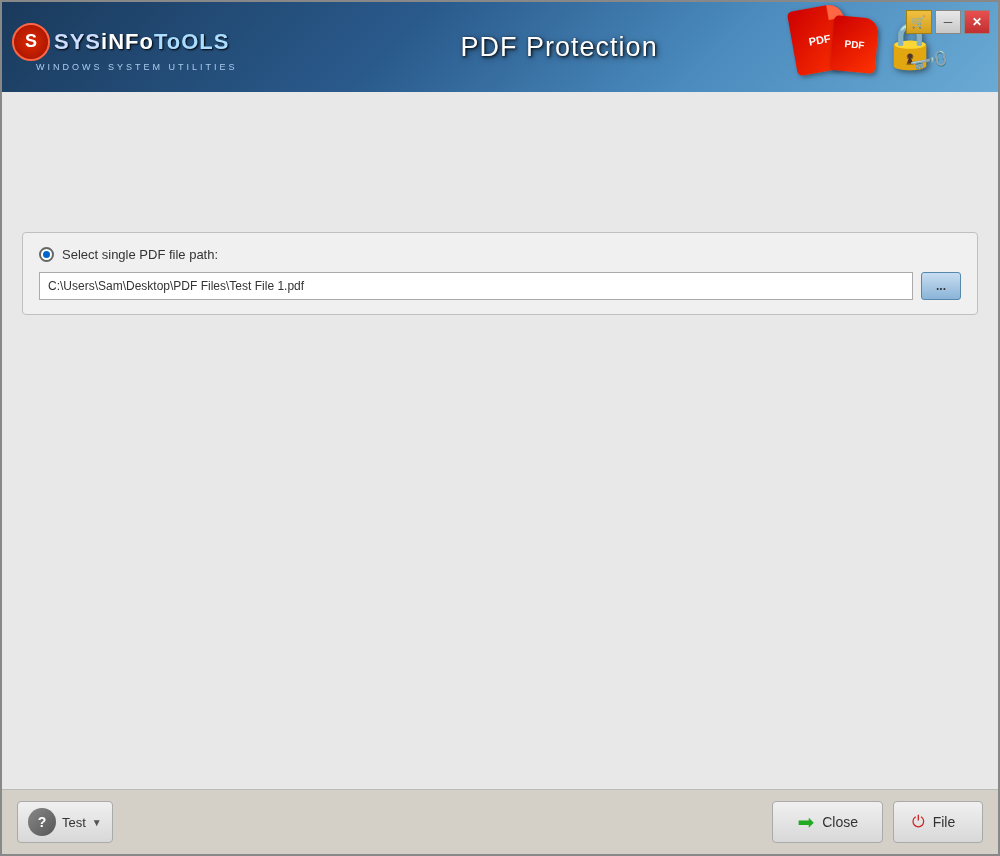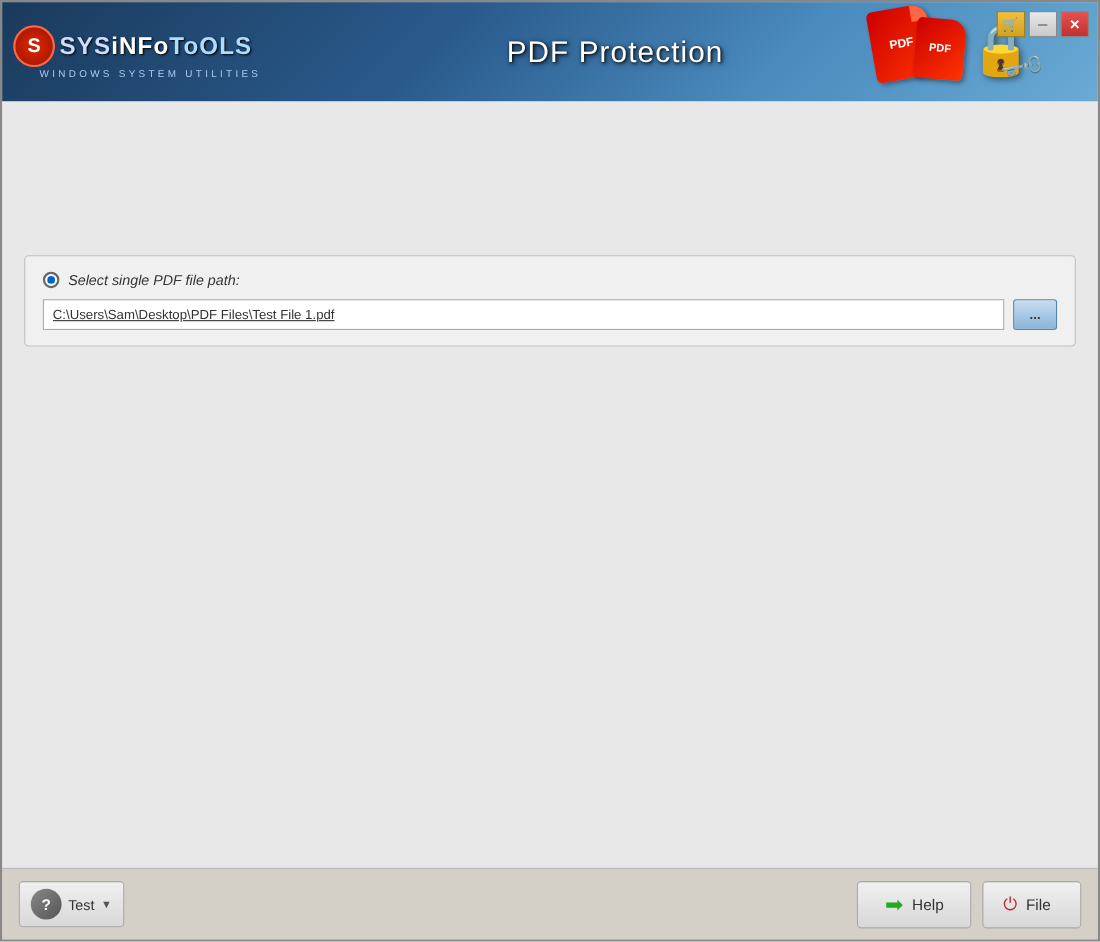--- a/index.html
+++ b/index.html
@@ -257,38 +257,36 @@
       width: 7px;
       height: 7px;
       border-radius: 50%;
       background: #0066cc;
     }
 
     .option-label {
       font-size: 13px;
       color: #333;
       font-weight: normal;
-      font-style: italic;
     }
 
     .file-input-row {
       display: flex;
       gap: 8px;
       align-items: center;
     }
 
     .file-path-input {
       flex: 1;
       height: 28px;
       border: 1px solid #aaa;
       background: white;
       padding: 0 8px;
       font-size: 12px;
       color: #333;
-      text-decoration: underline;
     }
 
     .browse-btn {
       width: 40px;
       height: 28px;
       background: linear-gradient(to bottom, #c8ddf0, #8ab4d8);
       border: 1px solid #5588aa;
       border-radius: 3px;
       cursor: pointer;
       display: flex;
@@ -451,21 +449,21 @@
   <div class="footer">
     <div class="help-btn">
       <div class="help-icon">?</div>
       <span>Test</span>
       <span class="dropdown-arrow">▼</span>
     </div>
 
     <div class="footer-right">
       <button class="next-btn">
         <span class="next-arrow">➡</span>
-        <span>Help</span>
+        <span>Close</span>
       </button>
       <button class="close-btn">
         <span class="close-power">⏻</span>
         <span>File</span>
       </button>
     </div>
   </div>
 </div>
 
 </body></html>

